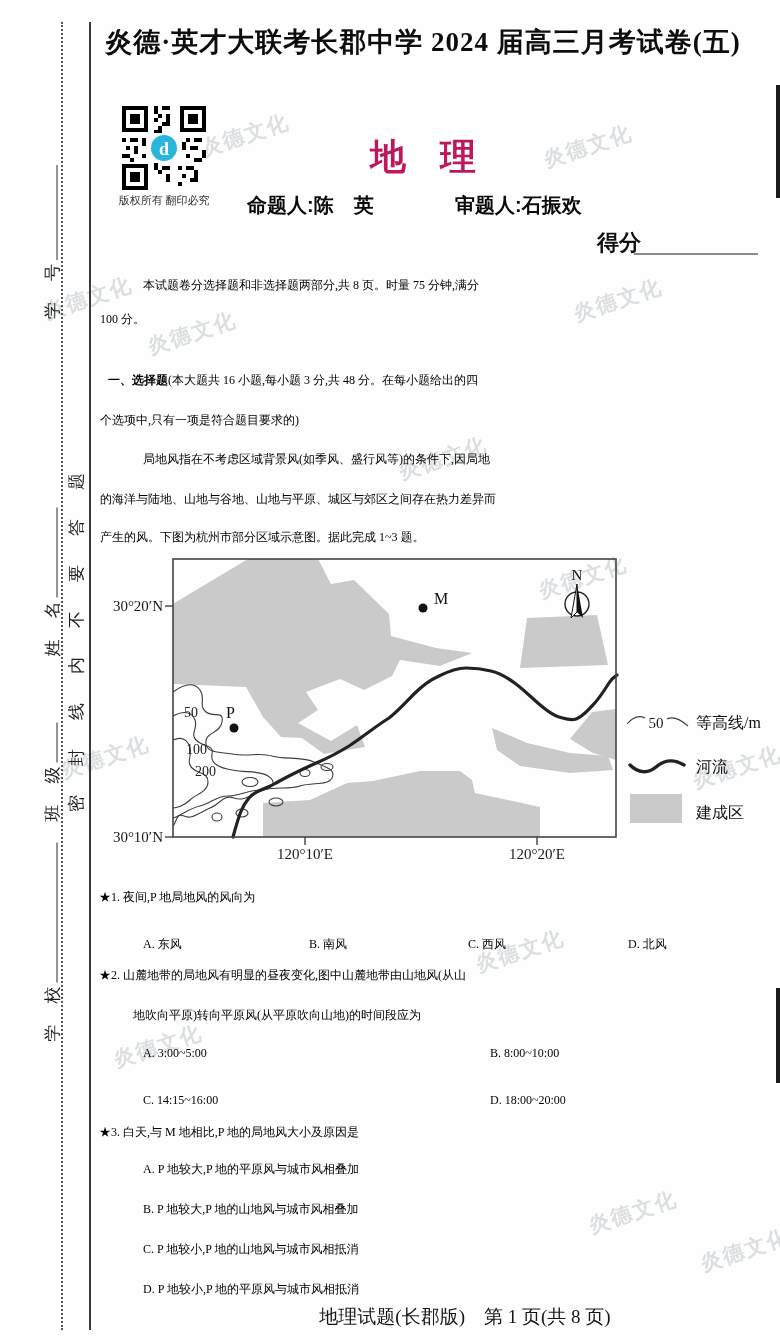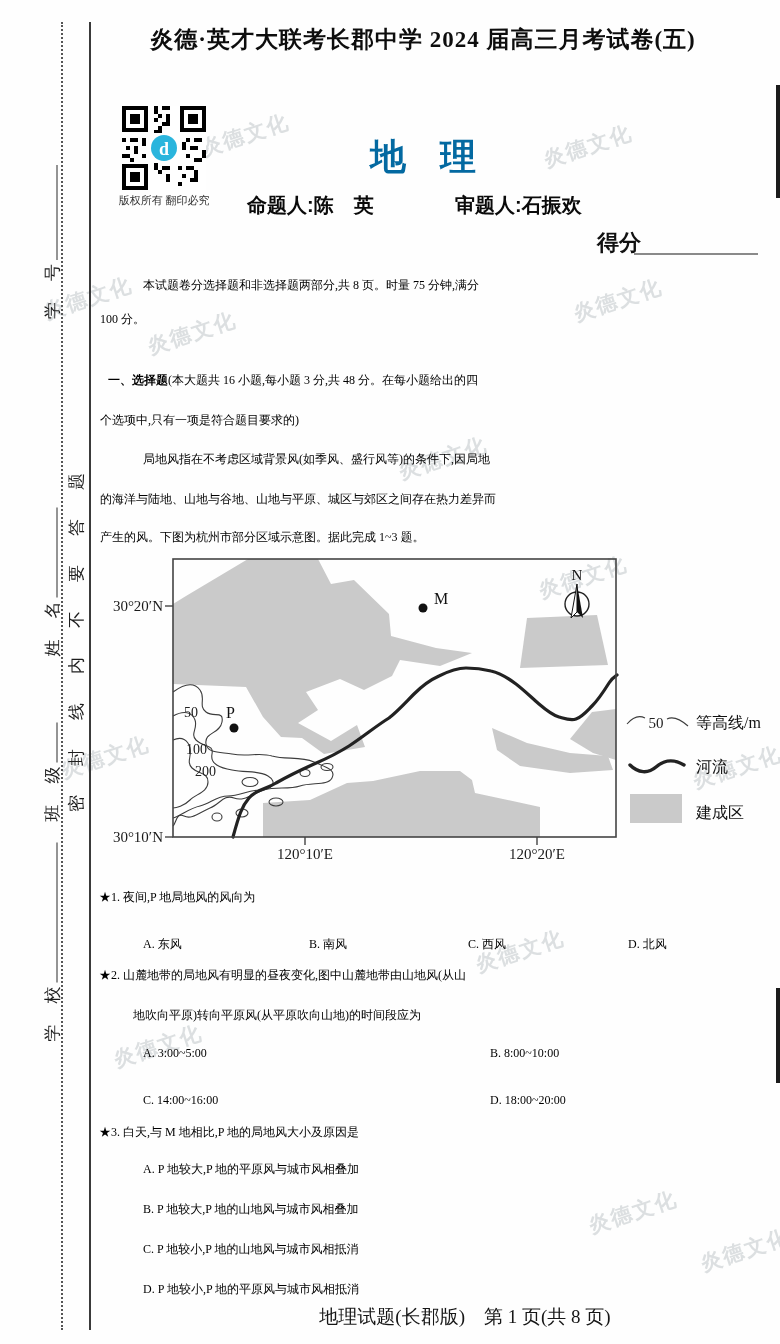--- a/index.html
+++ b/index.html
@@ -26,26 +26,26 @@
   }
   .side-field .blank{display:inline-block;height:15px;border-bottom:1.5px solid #2a2a2a;margin-left:2px;}
   .seal-text{
     position:absolute;left:76px;top:628px;z-index:2;white-space:nowrap;
     transform:translate(-50%,-50%) rotate(-90deg);
     font-size:17px;color:#1c1c1c;letter-spacing:29px;
   }
   
   .exam-header{
     position:absolute;left:90px;top:24px;width:666px;text-align:center;z-index:2;
-    font-weight:bold;font-size:23px;letter-spacing:1px;color:#0d0d0d;
+    font-weight:bold;font-size:27px;letter-spacing:1px;color:#0d0d0d;
   }
   .subject-title{
     position:absolute;left:90px;top:133px;width:666px;text-align:center;z-index:2;
     font-family:"Liberation Sans","DejaVu Sans",sans-serif;font-weight:bold;font-size:36px;
-    word-spacing:24px;color:#0369a1;
+    word-spacing:24px;color:#be185d;
   }
   .people{position:absolute;top:192px;z-index:2;font-family:"Liberation Sans","DejaVu Sans",sans-serif;font-weight:bold;font-size:20px;color:#0a0a0a;white-space:nowrap;}
   .score-label{position:absolute;left:597px;top:228px;z-index:2;font-family:"Liberation Sans","DejaVu Sans",sans-serif;font-weight:bold;font-size:22px;}
   .score-blank{position:absolute;left:634px;top:228px;width:124px;height:25px;border-bottom:2px solid #8a8a8a;z-index:2;}
   .qr-wrap{position:absolute;left:122px;top:106px;z-index:2;}
   .qr-caption{position:absolute;left:112px;top:193px;width:104px;text-align:center;font-size:11px;color:#333;z-index:2;letter-spacing:0;}
   
   .bline{position:absolute;white-space:nowrap;font-size:12px;line-height:26px;z-index:2;color:#000000;}
   .bold-head{font-family:"Liberation Sans","DejaVu Sans",sans-serif;font-weight:bold;}
   .star{font-size:19px;}
@@ -223,21 +223,21 @@
 <div class="bline" style="left:99px;top:882px;"><span class="star"></span><span>★1.</span> <span>夜间,P 地局地风的风向为</span></div>
 <div class="bline" style="left:143px;top:931px;">A. 东风</div>
 <div class="bline" style="left:309px;top:931px;">B. 南风</div>
 <div class="bline" style="left:468px;top:931px;">C. 西风</div>
 <div class="bline" style="left:628px;top:931px;">D. 北风</div>
 
 <div class="bline" style="left:99px;top:962px;"><span>★2.</span> <span>山麓地带的局地风有明显的昼夜变化,图中山麓地带由山地风(从山</span></div>
 <div class="bline" style="left:133px;top:1002px;">地吹向平原)转向平原风(从平原吹向山地)的时间段应为</div>
 <div class="bline" style="left:143px;top:1040px;">A. 3:00~5:00</div>
 <div class="bline" style="left:490px;top:1040px;">B. 8:00~10:00</div>
-<div class="bline" style="left:143px;top:1087px;">C. 14:00~16:00</div>
+<div class="bline" style="left:143px;top:1087px;">C. 14:15~16:00</div>
 <div class="bline" style="left:490px;top:1087px;">D. 18:00~20:00</div>
 
 <div class="bline" style="left:99px;top:1119px;"><span>★3.</span> <span>白天,与 M 地相比,P 地的局地风大小及原因是</span></div>
 <div class="bline" style="left:143px;top:1156px;">A. P 地较大,P 地的平原风与城市风相叠加</div>
 <div class="bline" style="left:143px;top:1196px;">B. P 地较大,P 地的山地风与城市风相叠加</div>
 <div class="bline" style="left:143px;top:1236px;">C. P 地较小,P 地的山地风与城市风相抵消</div>
 <div class="bline" style="left:143px;top:1276px;">D. P 地较小,P 地的平原风与城市风相抵消</div>
 
 <div class="footer-line">地理试题(长郡版)　第 1 页(共 8 页)</div>
 

